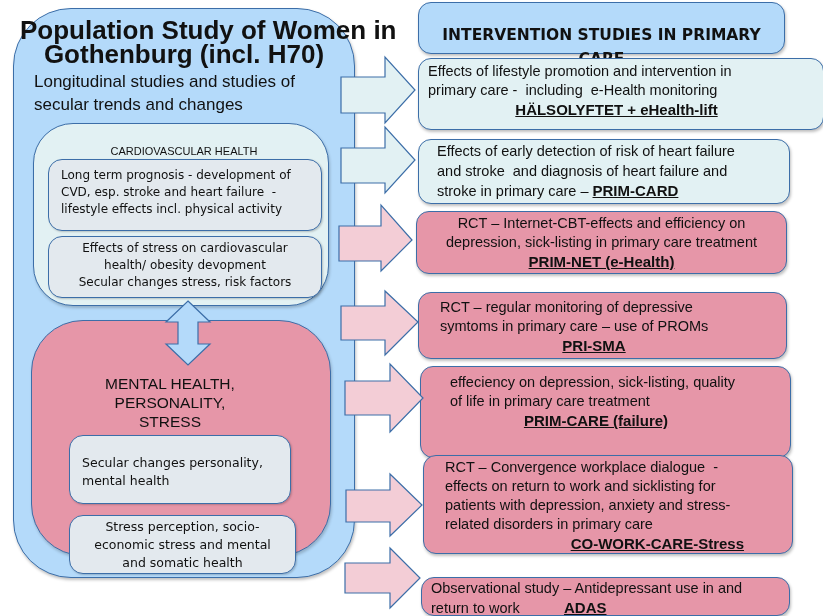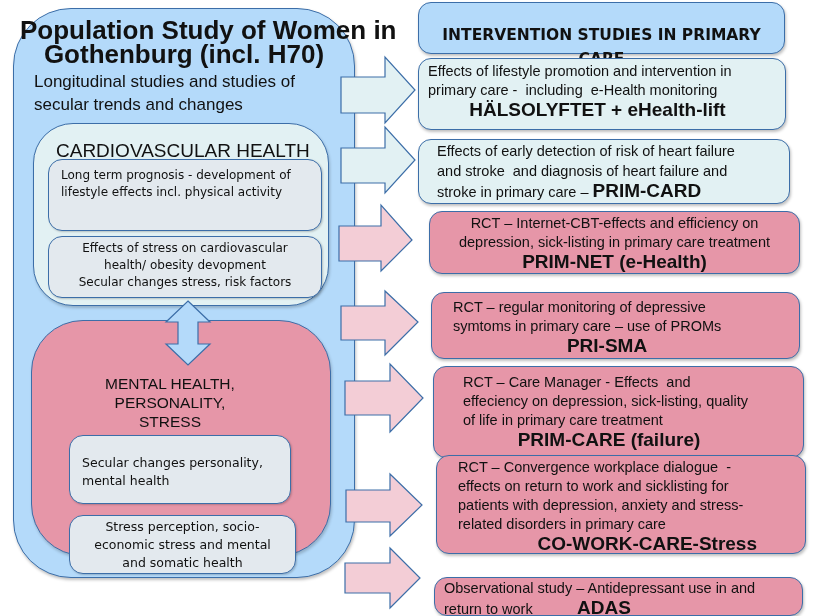--- a/index.html
+++ b/index.html
@@ -14,21 +14,21 @@
     }
     .outer-title { left: 20px; top: 18px; width: 328px; text-align: center; font-weight: bold; font-size: 26px; line-height: 24px; }
     .outer-sub { left: 34px; top: 70px; width: 300px; font-size: 17px; line-height: 23px; }
 
     
     .cvd {
       left: 33px; top: 123px; width: 296px; height: 183px;
       background: #e2f1f3; border: 1.5px solid #3c6ea8; border-radius: 40px;
       box-shadow: 1px 2px 3px rgba(0,0,0,0.2);
     }
-    .cvd-title { left: 56px; top: 142px; width: 280px; font-size: 19px; line-height: 18px; }
+    .cvd-title { left: 44px; top: 142px; width: 280px; text-align: center; font-size: 11px; line-height: 18px; }
     .inner-box {
       background: #e3e9ee; border: 1.2px solid #3c6ea8; border-radius: 14px;
       font-family: "DejaVu Sans", sans-serif; font-size: 12px; line-height: 17px;
       box-shadow: 1px 1px 2px rgba(0,0,0,0.2);
     }
     .cvd-b1 { left: 48px; top: 159px; width: 274px; height: 72px; padding: 7px 8px 0 12px; }
     .cvd-b2 { left: 48px; top: 236px; width: 274px; height: 62px; padding: 3px 4px 0 4px; text-align: center; }
 
     
     .mh {
@@ -43,27 +43,27 @@
     
     .dbl-arrow { left: 164px; top: 300px; width: 48px; height: 66px; }
 
     
     .rbox {
       border: 1.5px solid #3c6ea8; border-radius: 13px;
       box-shadow: 1px 2px 3px rgba(0,0,0,0.25);
       font-size: 14.5px; line-height: 19px;
     }
     .rbox.light { background: #e2f1f3; }
-    .rbox.pink { background: #e696a8; margin-left: 13px; }
+    .rbox.pink { background: #e696a8; }
     .rbox.header { background: #b4dafa; text-align: center; font-weight: bold; font-family: "DejaVu Sans", sans-serif; font-size: 15.5px; line-height: 24px; padding-top: 20px; }
-    .rbox .strong { font-weight: bold; font-size: 19px; }
+    .rbox .strong { font-weight: bold; font-size: 15px; text-decoration: underline; }
     .center { text-align: center; }
 
     .h1 { left: 418px; top: 2px; width: 367px; height: 52px; }
-    .r1 { left: 418px; top: 58px; width: 368px; height: 72px; padding: 3px 18px 0 9px; }
+    .r1 { left: 418px; top: 58px; width: 406px; height: 72px; padding: 3px 18px 0 9px; }
     .r2 { left: 418px; top: 139px; width: 372px; height: 65px; padding: 1px 6px 0 18px; line-height: 20px; }
     .r3 { left: 416px; top: 211px; width: 371px; height: 63px; padding: 2px 4px 0 4px; }
     .r4 { left: 418px; top: 292px; width: 369px; height: 67px; padding: 5px 8px 0 21px; }
     .r5 { left: 420px; top: 366px; width: 371px; height: 92px; padding: 6px 8px 0 29px; }
     .r6 { left: 423px; top: 455px; width: 370px; height: 99px; padding: 2px 8px 0 21px; }
     .r7 { left: 421px; top: 577px; width: 369px; height: 39px; padding: 1px 8px 12px 9px; }
 
     .line { display: block; white-space: pre; }
     .center .line { text-align: center; }
 
@@ -79,20 +79,21 @@
 </div>
 <div class="abs outer-sub">
   <span class="line">Longitudinal studies and studies of</span>
   <span class="line">secular trends and changes</span>
 </div>
 
 <div class="abs cvd"></div>
 <div class="abs cvd-title">CARDIOVASCULAR HEALTH</div>
 <div class="abs inner-box cvd-b1">
   <span class="line">Long term prognosis - development of</span>
+  <span class="line">CVD, esp. stroke and heart failure  -</span>
   <span class="line">lifestyle effects incl. physical activity</span>
 </div>
 <div class="abs inner-box cvd-b2">
   <span class="line">Effects of stress on cardiovascular</span>
   <span class="line">health/ obesity devopment</span>
   <span class="line">Secular changes stress, risk factors</span>
 </div>
 
 <div class="abs mh"></div>
 <div class="abs mh-title">
@@ -137,21 +138,20 @@
   <span class="line strong">PRIM-NET (e-Health)</span>
 </div>
 
 <div class="abs rbox pink r4">
   <span class="line">RCT – regular monitoring of depressive</span>
   <span class="line">symtoms in primary care – use of PROMs</span>
   <span class="line strong" style="text-align:center; padding-right:30px;">PRI-SMA</span>
 </div>
 
 <div class="abs rbox pink r5">
-  <span class="line">RCT – Care Manager - Effects  and</span>
   <span class="line">effeciency on depression, sick-listing, quality</span>
   <span class="line">of life in primary care treatment</span>
   <span class="line strong" style="text-align:center; padding-right:40px;">PRIM-CARE (failure)</span>
 </div>
 
 <div class="abs rbox pink r6">
   <span class="line">RCT – Convergence workplace dialogue  -</span>
   <span class="line">effects on return to work and sicklisting for</span>
   <span class="line">patients with depression, anxiety and stress-</span>
   <span class="line">related disorders in primary care</span>

